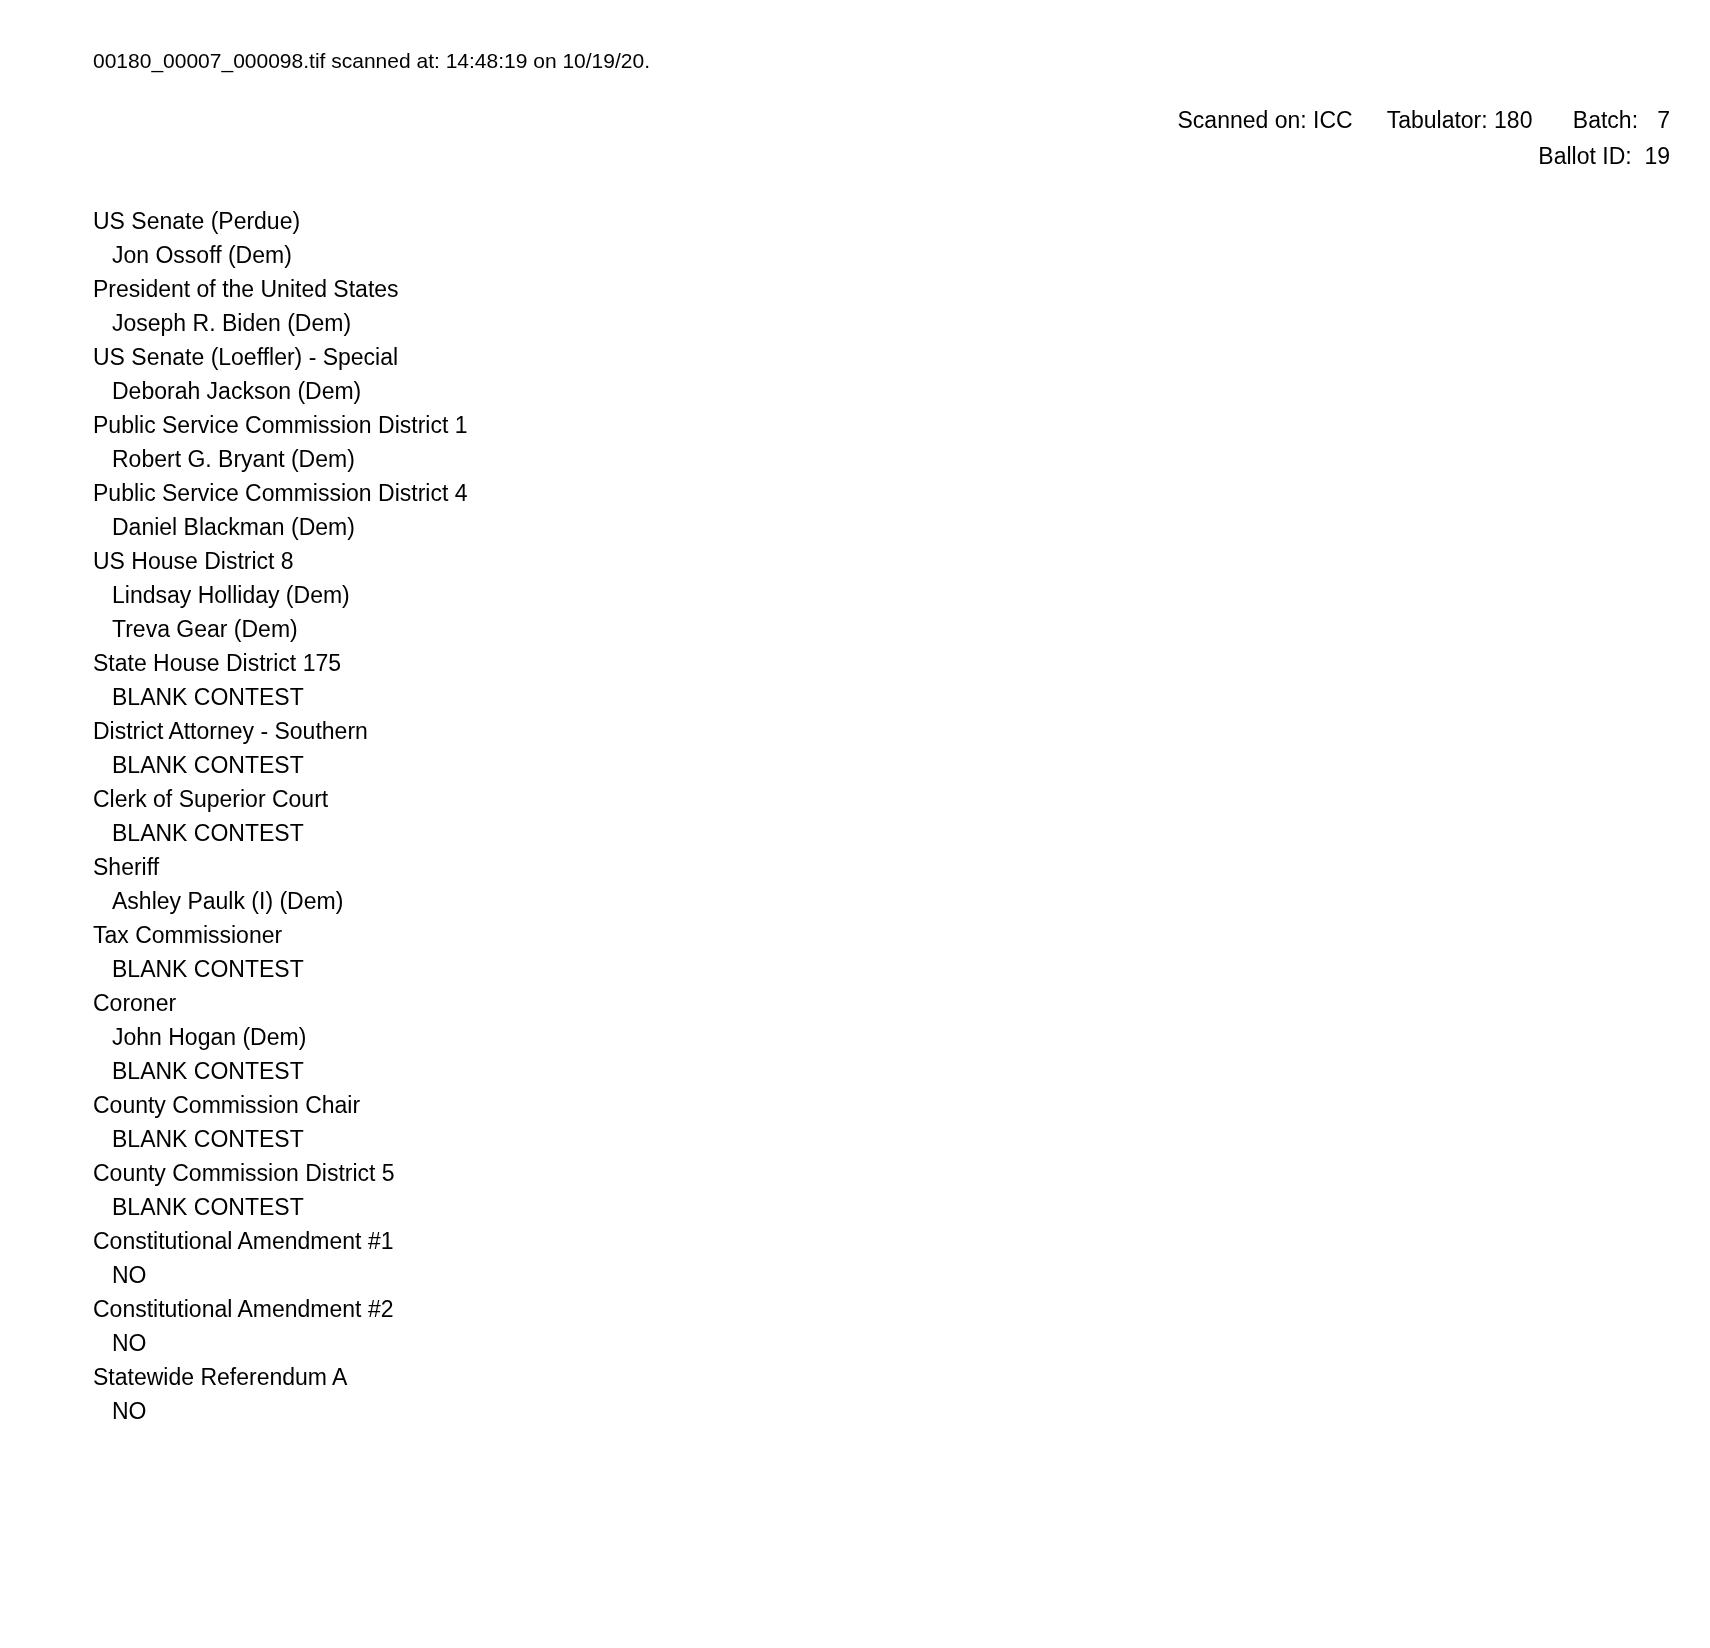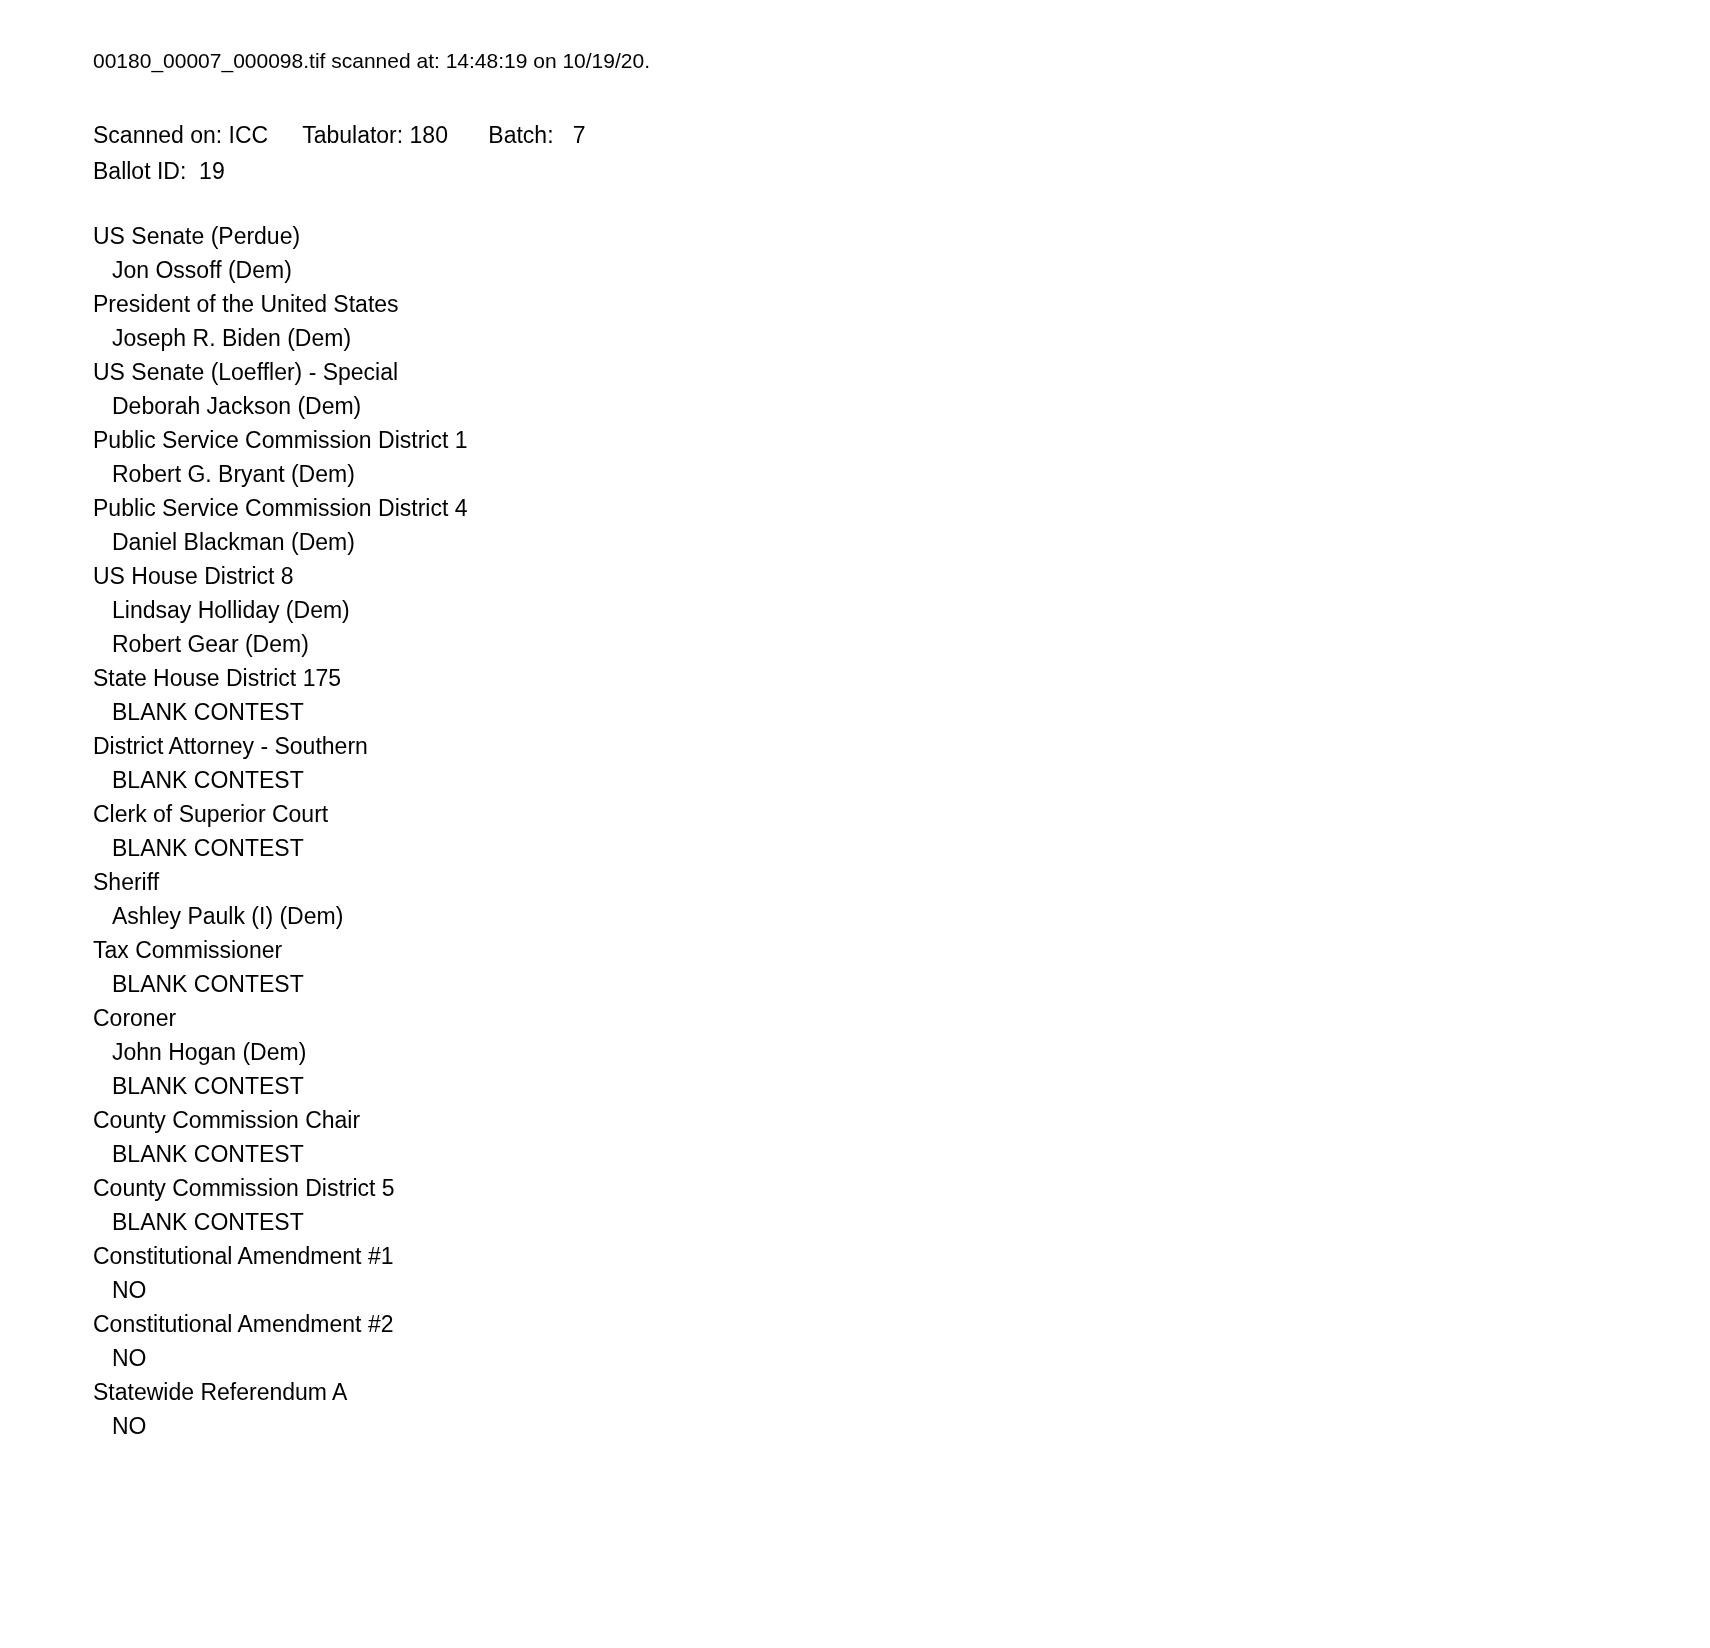--- a/index.html
+++ b/index.html
@@ -17,23 +17,24 @@
     overflow: hidden;
     box-sizing: border-box;
     padding: 48px 40px 40px 93px;
   }
   .scan-line {
     font-size: 21px;
     line-height: 26px;
     white-space: pre;
   }
   .meta-block {
-    margin-top: 43px;
+    margin-top: 28px;
     font-size: 23px;
     line-height: 36px;
+    text-align: right;
   }
   .meta-line span {
     white-space: pre;
   }
   .meta-line .gap-md { margin-right: 28px; }
   .meta-line .gap-lg { margin-right: 34px; }
   .contest-list {
     margin-top: 30px;
     font-size: 23px;
     line-height: 34px;
@@ -89,21 +90,21 @@
     <div class="contest-title">Public Service Commission District 4</div>
     <div class="contest-selection">Daniel Blackman (Dem)</div>
   </div>
 
   <div class="contest-row">
     <div class="contest-title">US House District 8</div>
     <div class="contest-selection">Lindsay Holliday (Dem)</div>
   </div>
 
   <div class="contest-row">
-    <div class="contest-selection">Robert Gear (Dem)</div>
+    <div class="contest-selection">Treva Gear (Dem)</div>
   </div>
 
   <div class="contest-row">
     <div class="contest-title">State House District 175</div>
     <div class="contest-selection">BLANK CONTEST</div>
   </div>
 
   <div class="contest-row">
     <div class="contest-title">District Attorney - Southern</div>
     <div class="contest-selection">BLANK CONTEST</div>

